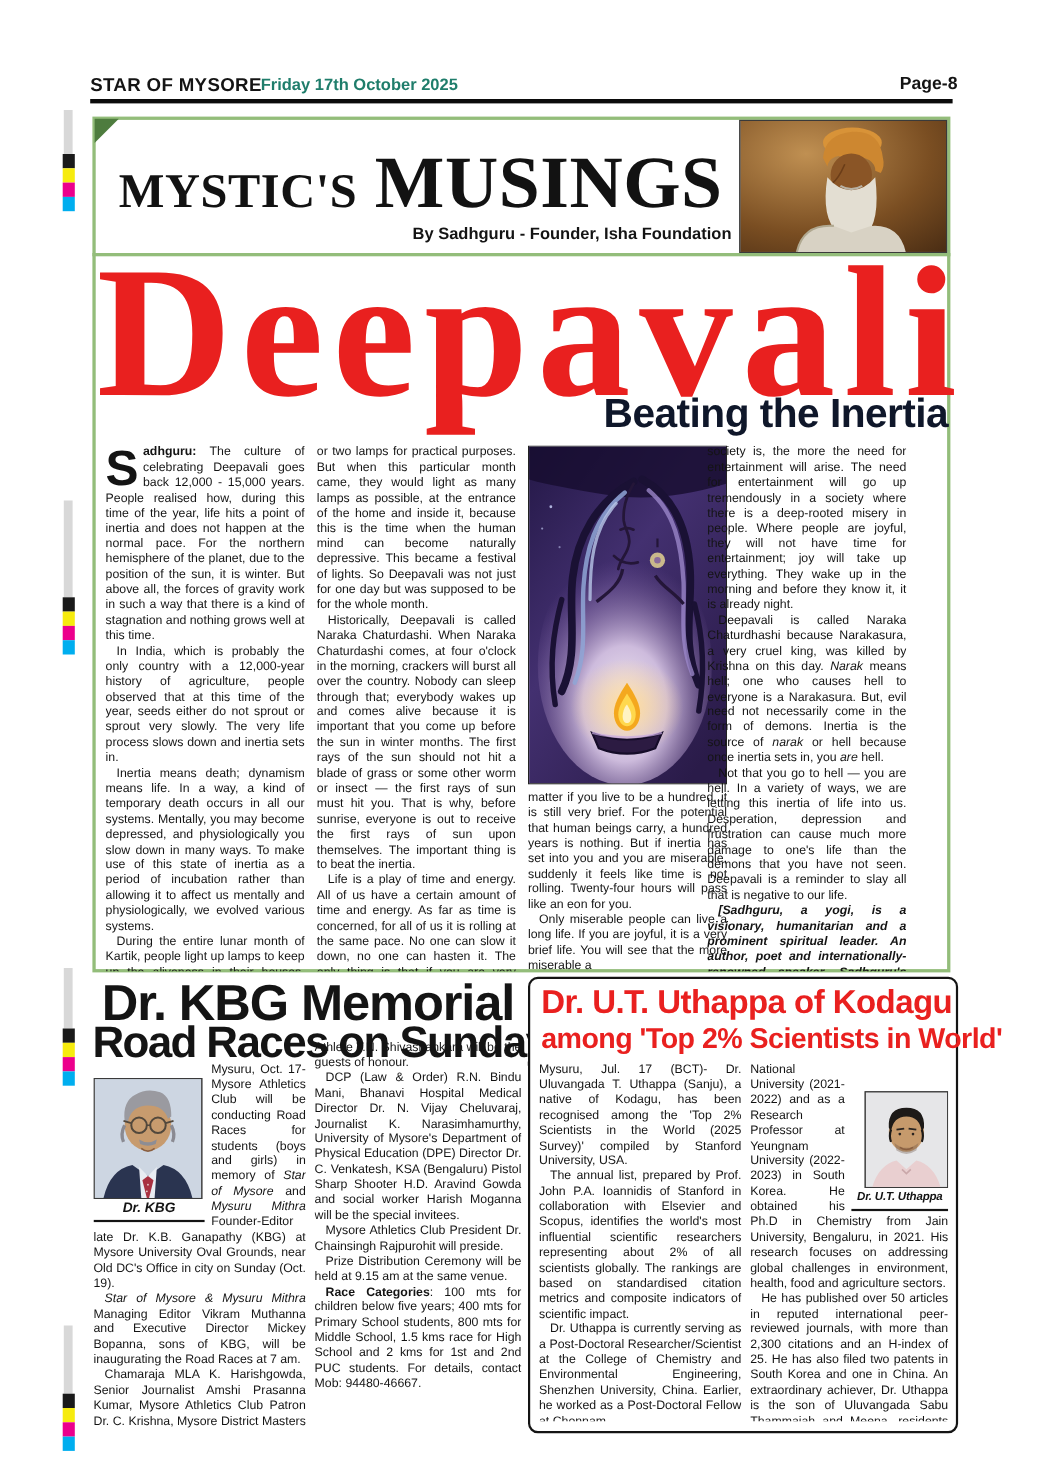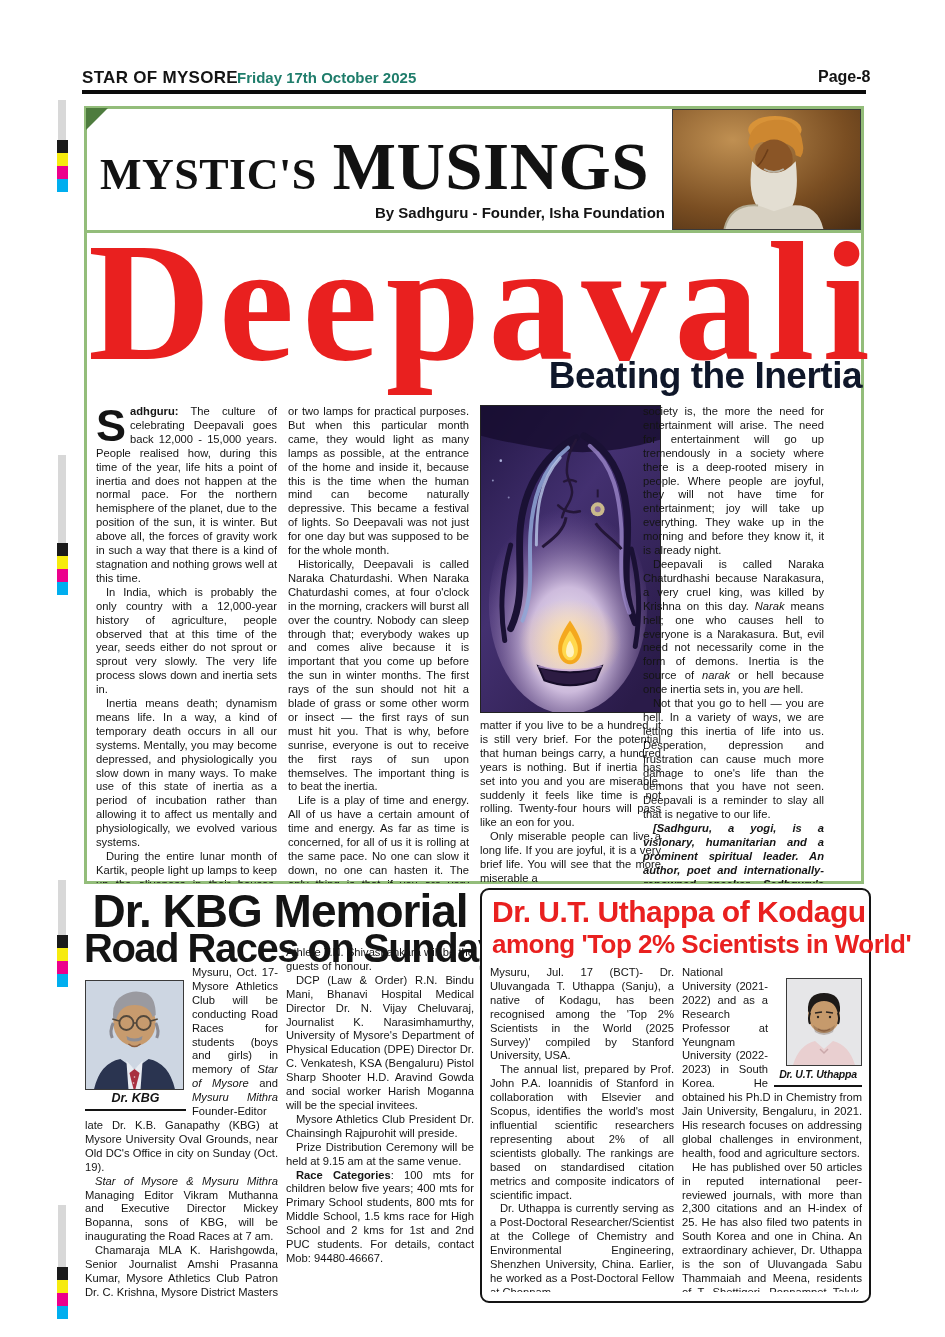--- a/index.html
+++ b/index.html
@@ -18,21 +18,21 @@
 .calib{position:absolute;left:57px;width:11px}
 .c-bar{width:8px;margin-left:1px;background:#d8d8d8}
 .c-sq{width:11px;height:13px}
 
 
 .green-box{border:3px solid #93bd7a}
 .green-line{background:#93bd7a}
 .dog-ear{width:0;height:0;border-top:22px solid #4e7c3e;border-right:22px solid transparent}
 
 
-.mast-title{display:flex;align-items:baseline;justify-content:flex-start;gap:16px;
+.mast-title{display:flex;align-items:baseline;justify-content:center;gap:16px;
   font-family:"Liberation Serif",serif;font-weight:bold;color:#121212;white-space:nowrap}
 .mast-small{font-size:44px;letter-spacing:.5px}
 .mast-big{font-size:67px;letter-spacing:.5px}
 .mast-byline{font-size:15px;font-weight:bold;text-align:right}
 .photo-frame{display:block;border:1px solid #3a3a3a;overflow:hidden;background:#777}
 .photo-frame svg{display:block;width:100%;height:100%}
 
 
 .feat-headline{font-family:"Liberation Serif",serif;font-weight:bold;color:#e9201f;
   font-size:170px;line-height:.9;letter-spacing:8px;text-align:center;white-space:nowrap}
@@ -46,21 +46,21 @@
 p.note{font-weight:bold;font-style:italic}
 .dropcap{float:left;font-size:45px;line-height:37px;font-weight:bold;padding:2px 4px 0 0}
 .painting{width:181px;height:308px;border:1px solid #222;margin-bottom:6px}
 .painting svg{display:block;width:100%;height:100%}
 
 
 .kbg-h1{font-size:46px;font-weight:bold;letter-spacing:-1px;line-height:1.02;text-align:center;white-space:nowrap}
 .kbg-h2{font-size:40px;font-weight:bold;letter-spacing:-1.5px;line-height:1.02;text-align:center;white-space:nowrap}
 .news-col{position:absolute;font-size:11.2px;line-height:13.9px;text-align:justify;overflow:hidden}
 .photo-float-l{display:block;float:left;width:101px;margin:14px 6px 3px 0}
-.photo-float-r{display:block;float:right;width:88px;margin:12px 0 3px 6px}
+.photo-float-r{display:block;float:right;width:88px;margin:26px 0 3px 6px}
 .photo-cap{display:block;font-size:12.5px;font-weight:bold;font-style:italic;text-align:center;
   border-bottom:2px solid #141414;padding:2px 0 3px}
 .photo-cap.small{font-size:10.5px;letter-spacing:-.2px;white-space:nowrap}
 
 
 .ut-box{border:2px solid #141414;border-radius:9px;background:#fff}
 .ut-h1{font-size:30px;font-weight:bold;color:#e9201f;letter-spacing:-.5px;line-height:1.08;white-space:nowrap}
 .ut-h2{font-size:26px;font-weight:bold;color:#e9201f;letter-spacing:-.5px;line-height:1.08;white-space:nowrap}
 </style>
 </head>

